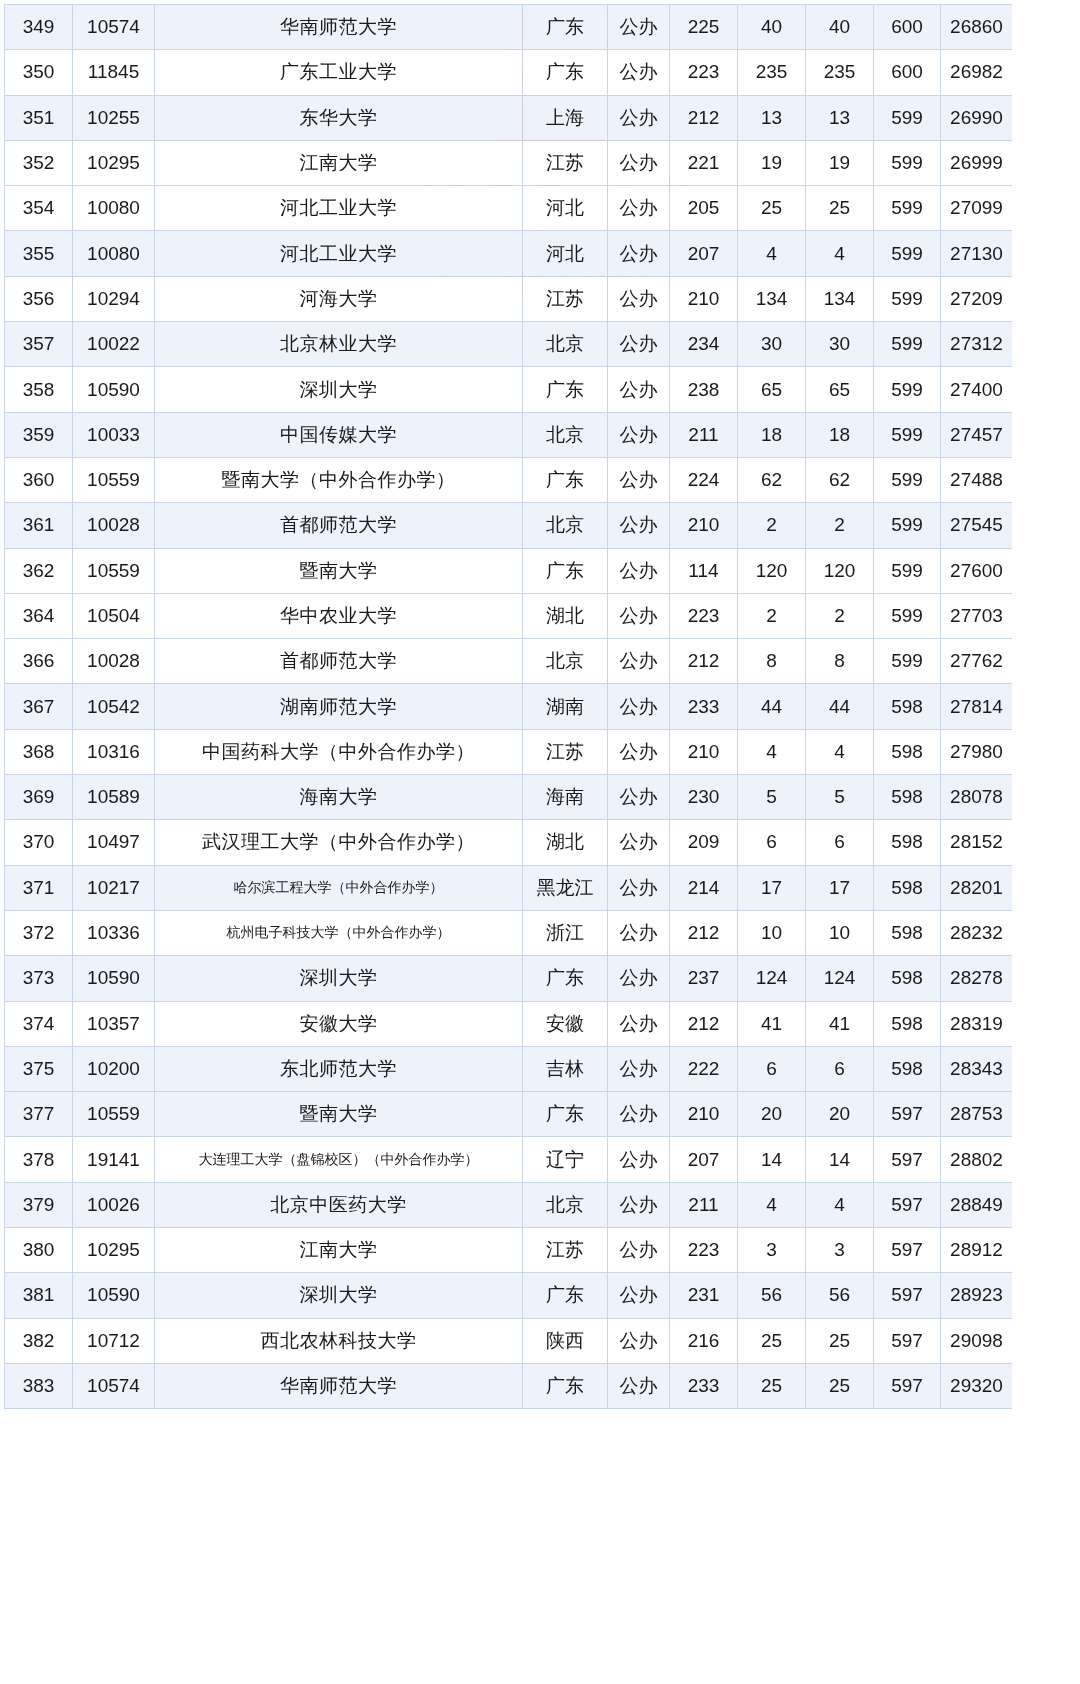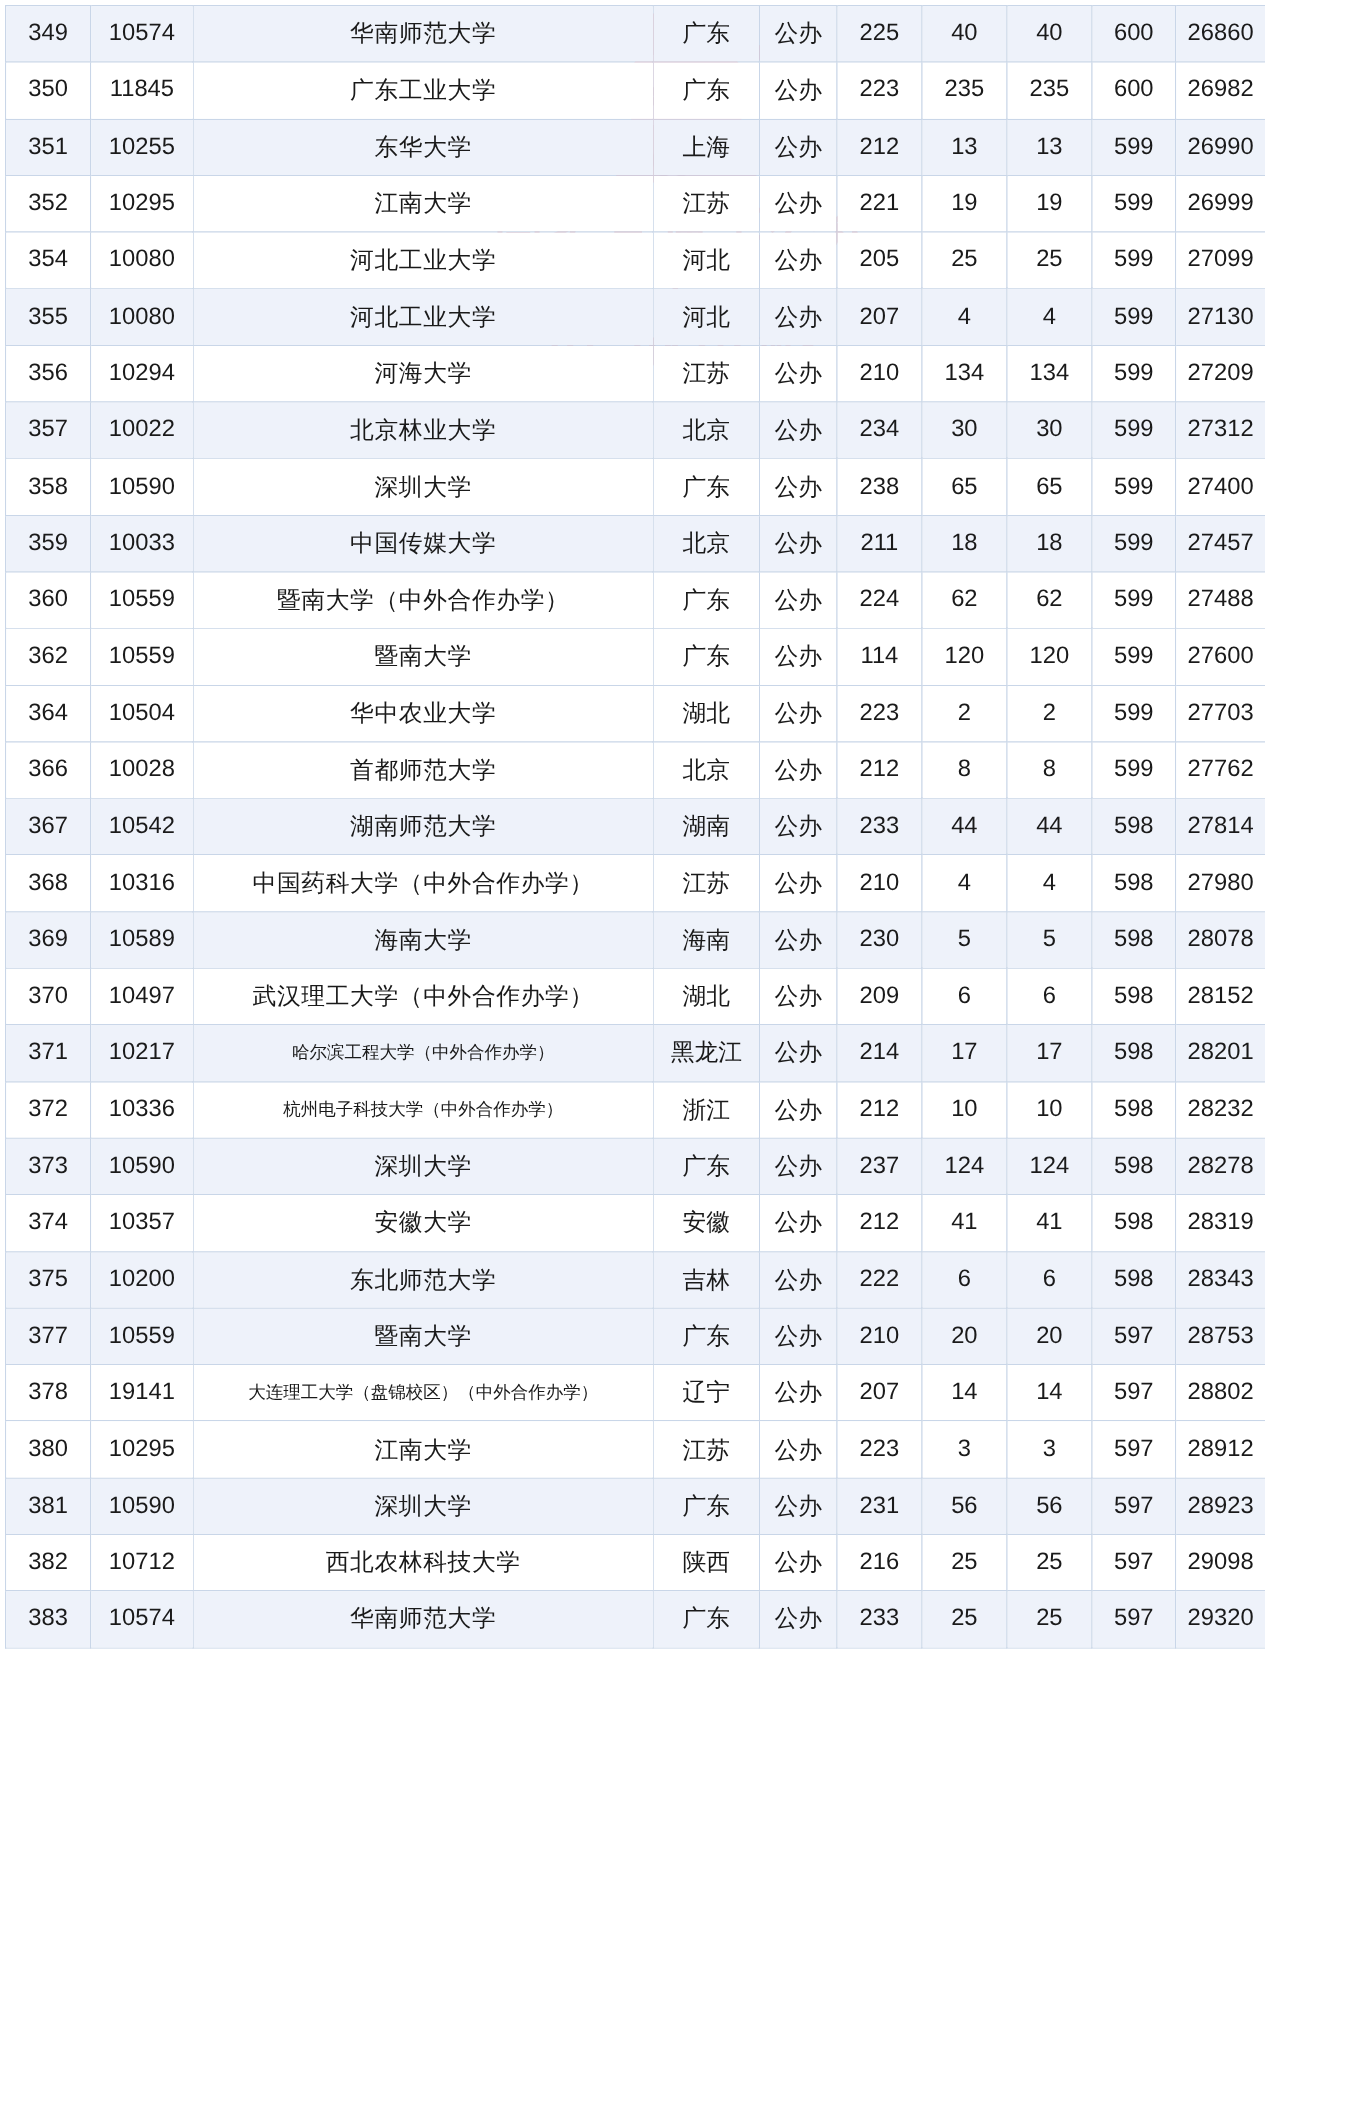--- a/index.html
+++ b/index.html
@@ -312,20 +312,32 @@
           <td class="code-cell">10559</td>
           <td class="name-cell">暨南大学（中外合作办学）</td>
           <td>广东</td>
           <td>公办</td>
           <td>224</td>
           <td>62</td>
           <td>62</td>
           <td>599</td>
           <td>27488</td>
         </tr>
+        <tr class="row-even">
+          <td class="rank-cell">361</td>
+          <td class="code-cell">10028</td>
+          <td class="name-cell">首都师范大学</td>
+          <td>北京</td>
+          <td>公办</td>
+          <td>210</td>
+          <td>2</td>
+          <td>2</td>
+          <td>599</td>
+          <td>27545</td>
+        </tr>
         <tr class="row-odd">
           <td class="rank-cell">362</td>
           <td class="code-cell">10559</td>
           <td class="name-cell">暨南大学</td>
           <td>广东</td>
           <td>公办</td>
           <td>114</td>
           <td>120</td>
           <td>120</td>
           <td>599</td>
@@ -479,20 +491,32 @@
           <td class="rank-cell">378</td>
           <td class="code-cell">19141</td>
           <td class="name-cell long">大连理工大学（盘锦校区）（中外合作办学）</td>
           <td>辽宁</td>
           <td>公办</td>
           <td>207</td>
           <td>14</td>
           <td>14</td>
           <td>597</td>
           <td>28802</td>
+        </tr>
+        <tr class="row-even">
+          <td class="rank-cell">379</td>
+          <td class="code-cell">10026</td>
+          <td class="name-cell">北京中医药大学</td>
+          <td>北京</td>
+          <td>公办</td>
+          <td>211</td>
+          <td>4</td>
+          <td>4</td>
+          <td>597</td>
+          <td>28849</td>
         </tr>
         <tr class="row-odd">
           <td class="rank-cell">380</td>
           <td class="code-cell">10295</td>
           <td class="name-cell">江南大学</td>
           <td>江苏</td>
           <td>公办</td>
           <td>223</td>
           <td>3</td>
           <td>3</td>

